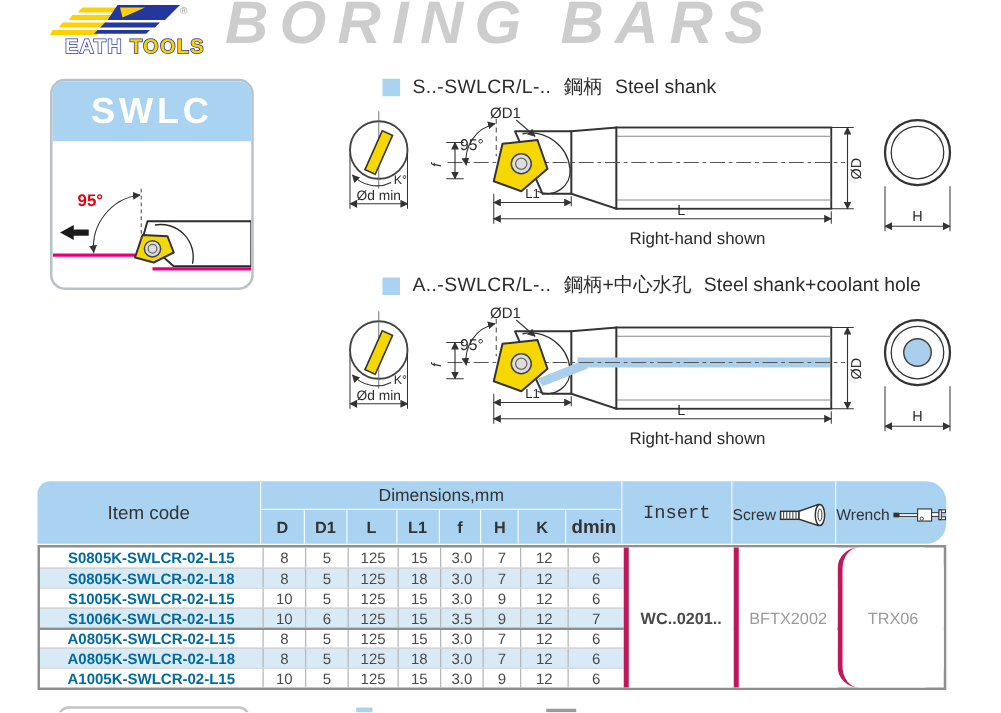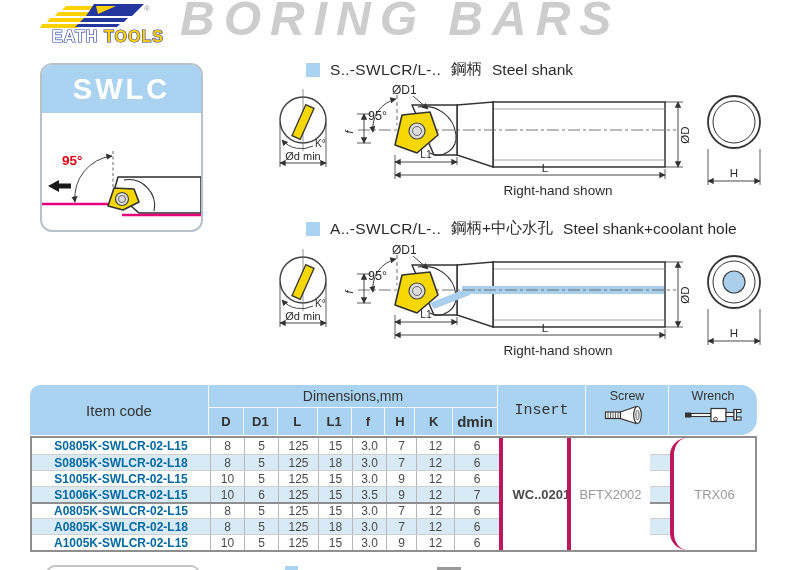--- a/index.html
+++ b/index.html
@@ -36,39 +36,39 @@
   .hc{display:flex;align-items:center;justify-content:center;box-sizing:border-box;}
   .hc.item{width:178px;font-size:15px;}
   .hc.dims{width:289px;flex-direction:column;border-left:1px solid #f2f8fd;align-items:flex-end;}
   .dims-title{height:23px;width:100%;display:flex;align-items:center;justify-content:center;
         font-size:14px;border-bottom:1px solid #f2f8fd;box-sizing:border-box;}
   .dims-row{display:flex;height:27px;width:100%;}
   .dh{display:flex;align-items:center;justify-content:center;font-weight:bold;font-size:13px;box-sizing:border-box;}
   .dh + .dh{border-left:1px solid #f2f8fd;}
   .dh.small{font-size:15px;}
   .hc.insert{width:88px;font-size:15px;border-left:1px solid #f2f8fd;font-family:Liberation Mono, monospace;}
-  .hc.tool{flex-direction:column;justify-content:flex-start;padding-top:4px;gap:2px;border-left:1px solid #f2f8fd;}
+  .hc.tool{flex-direction:row;justify-content:flex-start;padding-top:4px;gap:2px;border-left:1px solid #f2f8fd;}
   .hc.screw{width:83px;}
   .hc.wrench{width:89px;}
   .hlabel{font-size:12.5px;}
   .d34{width:34px;} .d40{width:40px;} .d30{width:30px;} .d38{width:38px;} .d45{width:45px;}
   .tbody{position:absolute;left:0;top:51px;width:727px;height:116px;border:2px solid #8f8f8f;
         background:#fff;box-sizing:border-box;}
   .trow{display:flex;height:16px;box-sizing:border-box;}
   .trow + .trow{border-top:1px solid #cfcfcf;}
   .trow.alt{background:#d9eaf7;}
   .trow.grp{border-top:2px solid #8f8f8f;}
   .trow .c{height:100%;display:flex;align-items:center;justify-content:center;
         font-size:12px;color:#4a4a4a;box-sizing:border-box;}
   .c.code{width:178px;font-weight:bold;color:#0369a1;}
   .c.dim-c{border-left:1px solid #b7b7b7;}
   .merge{position:absolute;top:0;height:100%;background:#fff;border-left:4px solid #be185d;
         display:flex;align-items:center;justify-content:center;box-sizing:border-box;}
   .m-insert{left:467px;width:88px;font-weight:bold;font-size:13px;color:#4a4a4a;}
-  .m-screw{left:535px;width:83px;font-size:13px;color:#9a9a9a;}
+  .m-screw{left:555px;width:83px;font-size:13px;color:#9a9a9a;}
   .m-wrench{left:638px;right:0;font-size:13px;color:#9a9a9a;border-radius:17px;}
   
   .next-card{position:absolute;left:46px;top:565px;width:150px;height:12px;
         border:2px solid #c4c4c4;border-radius:9px 9px 0 0;background:#fff;}
   .next-bullet{position:absolute;left:285px;top:566px;width:13px;height:6px;background:#a9d3f0;}
   .next-mark{position:absolute;left:437px;top:567px;width:24px;height:3px;background:#9a9a9a;}
 </style>
 </head>
 <body>
 

